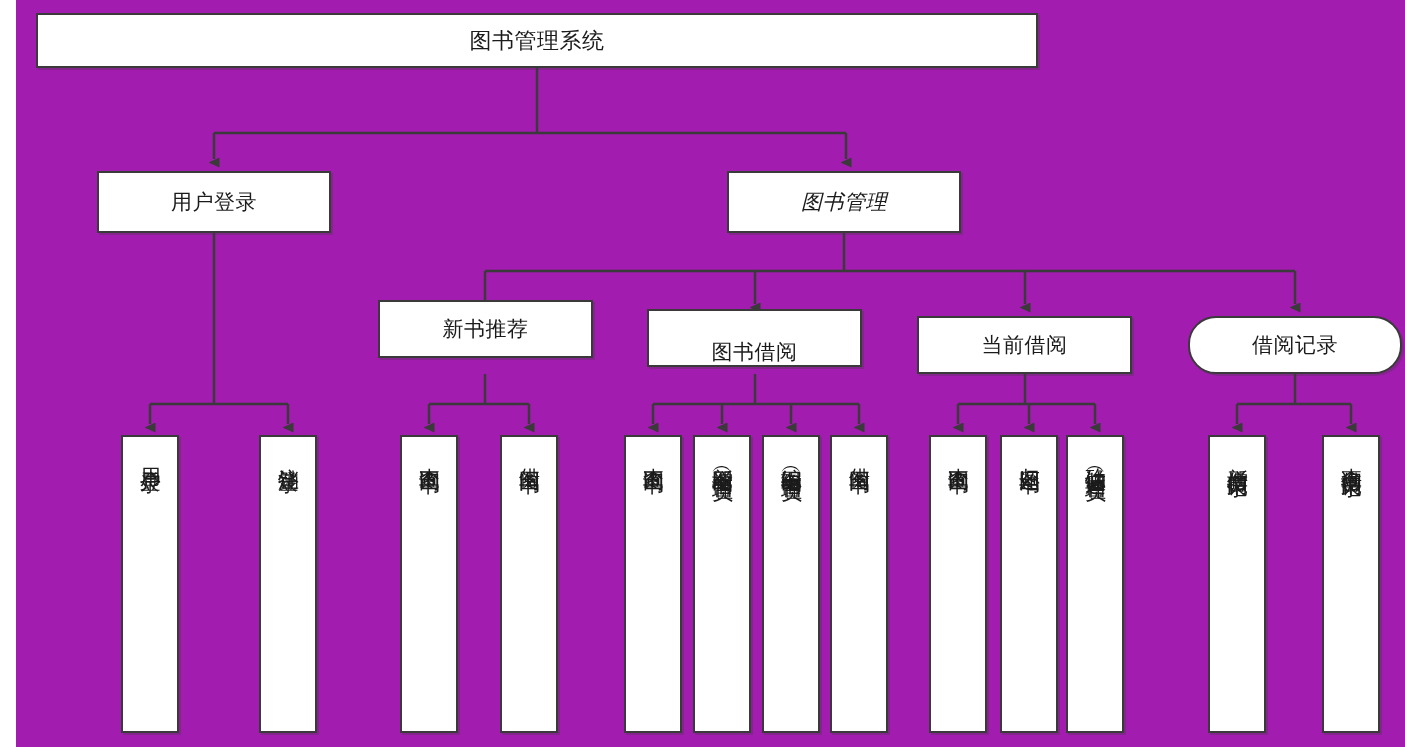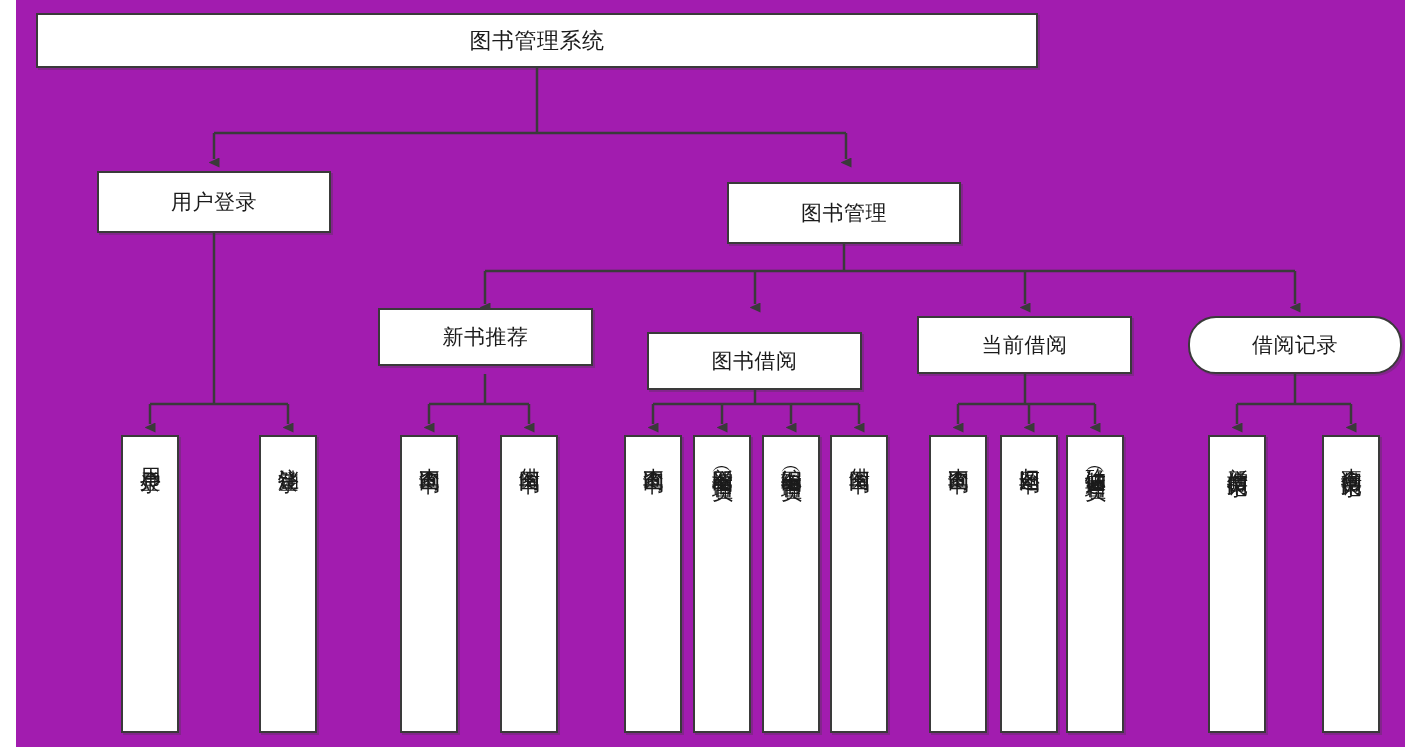--- a/index.html
+++ b/index.html
@@ -127,28 +127,28 @@
     </g>
   </svg>
 
   <div class="node h root" style="left:20px; top:13px; width:1002px; height:55px;">
     <span class="lbl">图书管理系统</span>
   </div>
 
   <div class="node h" style="left:81px; top:171px; width:234px; height:62px;">
     <span class="lbl">用户登录</span>
   </div>
-  <div class="node h" style="left:711px; top:182px; width:234px; height:62px;">
+  <div class="node h" style="left:711px; top:171px; width:234px; height:62px;font-style:italic;">
     <span class="lbl">图书管理</span>
   </div>
 
-  <div class="node h" style="left:362px; top:308px; width:215px; height:58px;">
+  <div class="node h" style="left:362px; top:300px; width:215px; height:58px;">
     <span class="lbl">新书推荐</span>
   </div>
-  <div class="node h" style="left:631px; top:332px; width:215px; height:58px;">
+  <div class="node h" style="left:631px; top:309px; width:215px; height:58px;align-items:flex-end;">
     <span class="lbl">图书借阅</span>
   </div>
   <div class="node h" style="left:901px; top:316px; width:215px; height:58px;">
     <span class="lbl">当前借阅</span>
   </div>
   <div class="node h" style="left:1172px; top:316px; width:214px; height:58px;border-radius:28px;">
     <span class="lbl">借阅记录</span>
   </div>
 
   <div class="node v" style="left:105px; top:435px; width:58px; height:298px;">

